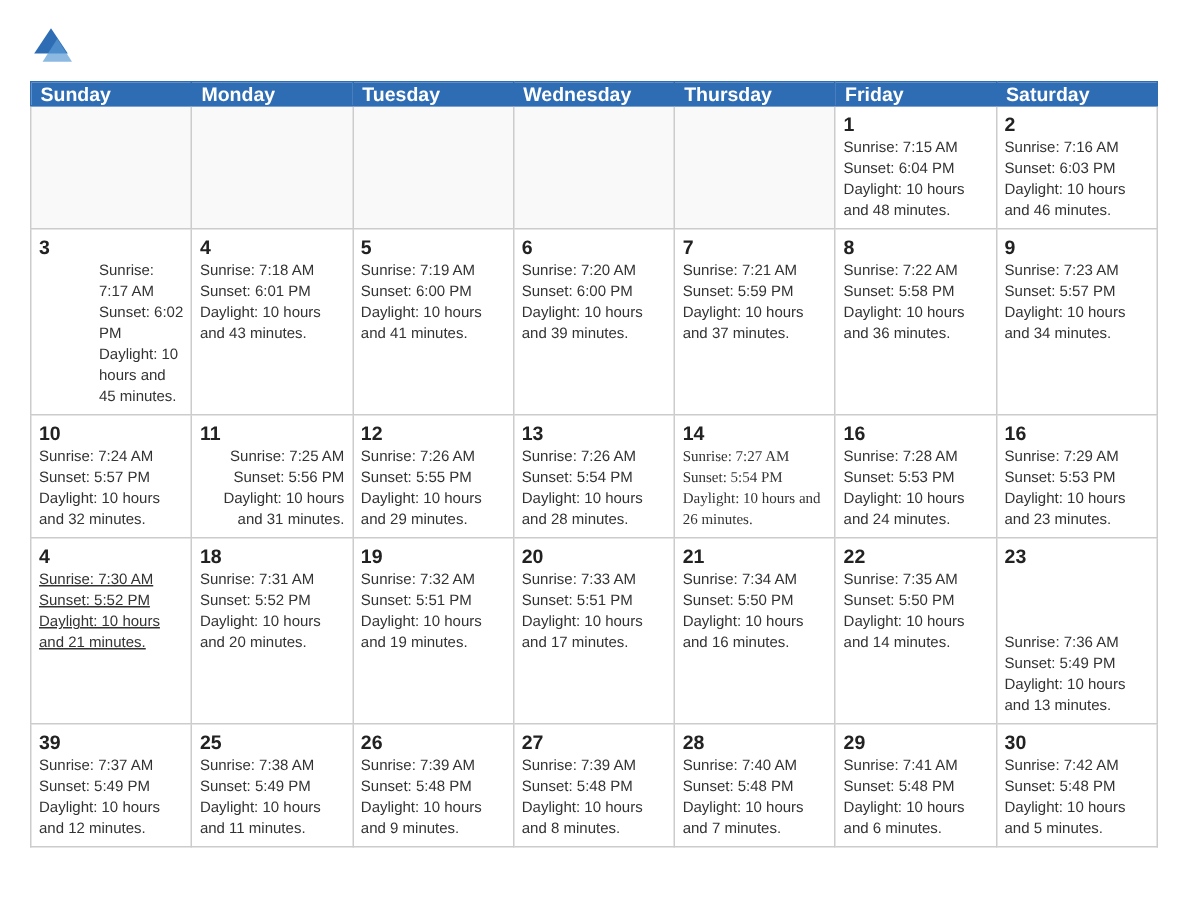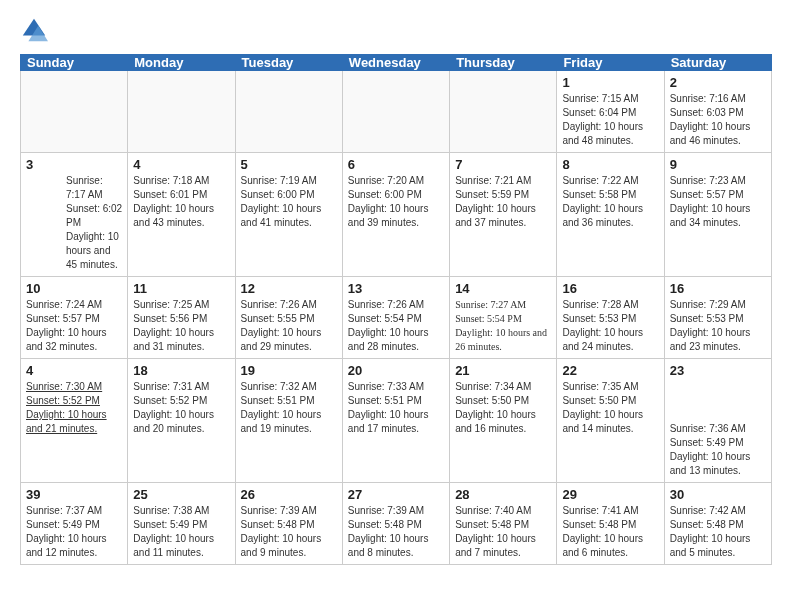--- a/index.html
+++ b/index.html
@@ -187,21 +187,21 @@
         </tr>
         <tr>
           <td>
             <div class="day-num">10</div>
             <div class="day-info" style="white-space: pre-line;">Sunrise: 7:24 AM
 Sunset: 5:57 PM
 Daylight: 10 hours and 32 minutes.</div>
           </td>
           <td>
             <div class="day-num">11</div>
-            <div class="day-info" style="white-space: pre-line;">Sunrise: 7:25 AM
+            <div class="day-info" style="white-space: pre-line; text-align: right;">Sunrise: 7:25 AM
 Sunset: 5:56 PM
 Daylight: 10 hours and 31 minutes.</div>
           </td>
           <td>
             <div class="day-num">12</div>
             <div class="day-info" style="white-space: pre-line;">Sunrise: 7:26 AM
 Sunset: 5:55 PM
 Daylight: 10 hours and 29 minutes.</div>
           </td>
           <td>

